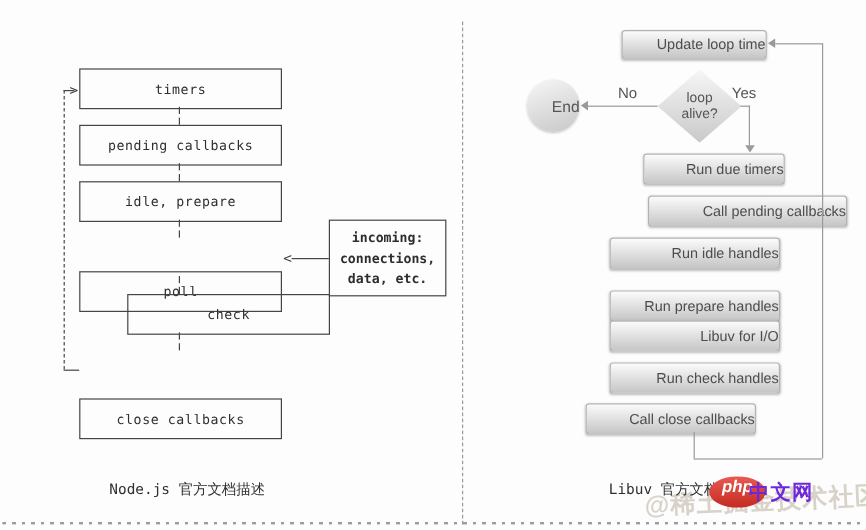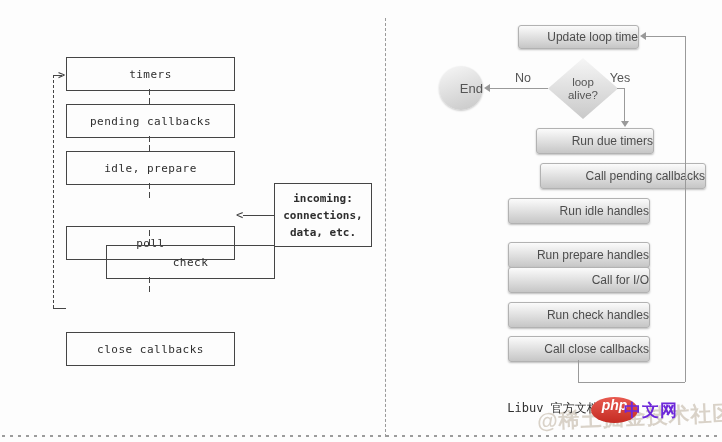--- a/index.html
+++ b/index.html
@@ -91,20 +91,21 @@
   <div class="tick" style="top:286px;"></div>
 
   <div class="incoming mono">
     <span>incoming:</span>
     <span>connections,</span>
     <span>data, etc.</span>
   </div>
   <div class="lineh" style="left:243px;top:215px;width:31px;"></div>
   <span class="caret mono" style="left:236px;top:209px;">&lt;</span>
 
+  <div class="caption mono" style="left:66px;top:400px;width:180px;">Node.js 官方文档描述</div>
 
   <div class="fbox" style="left:518px;top:25px;width:119px;height:22px;">
       <span>Update loop time</span>
     </div>
 
   <div class="endcircle">
       <span>End</span>
     </div>
 
   <div class="diamond">
@@ -127,26 +128,26 @@
   <div class="fbox" style="left:540px;top:163px;width:140px;height:24px;padding-left:24px;">
       <span>Call pending callbacks</span>
     </div>
   <div class="fbox" style="left:508px;top:198px;width:140px;height:24px;">
       <span>Run idle handles</span>
     </div>
   <div class="fbox" style="left:508px;top:226px;width:140px;height:24px;margin-top:16px;">
       <span>Run prepare handles</span>
     </div>
   <div class="fbox" style="left:508px;top:267px;width:140px;height:24px;">
-      <span>Call for I/O</span>
+      <span>Libuv for I/O</span>
     </div>
   <div class="fbox" style="left:508px;top:302px;width:140px;height:24px;">
       <span>Run check handles</span>
     </div>
-  <div class="fbox" style="left:508px;top:336px;width:140px;height:24px;">
+  <div class="fbox" style="left:488px;top:336px;width:140px;height:24px;">
       <span>Call close callbacks</span>
     </div>
 
   <div class="flinev" style="left:578px;top:360px;height:22px;"></div>
   <div class="flineh" style="left:578px;top:382px;width:107px;"></div>
   <div class="flinev" style="left:685px;top:36px;height:346px;"></div>
   <div class="flineh" style="left:646px;top:36px;width:39px;"></div>
   <div class="tri-left" style="left:640px;top:32px;"></div>
 
   <div class="caption mono" style="left:505px;top:400px;width:120px;">Libuv 官方文档描述</div>

